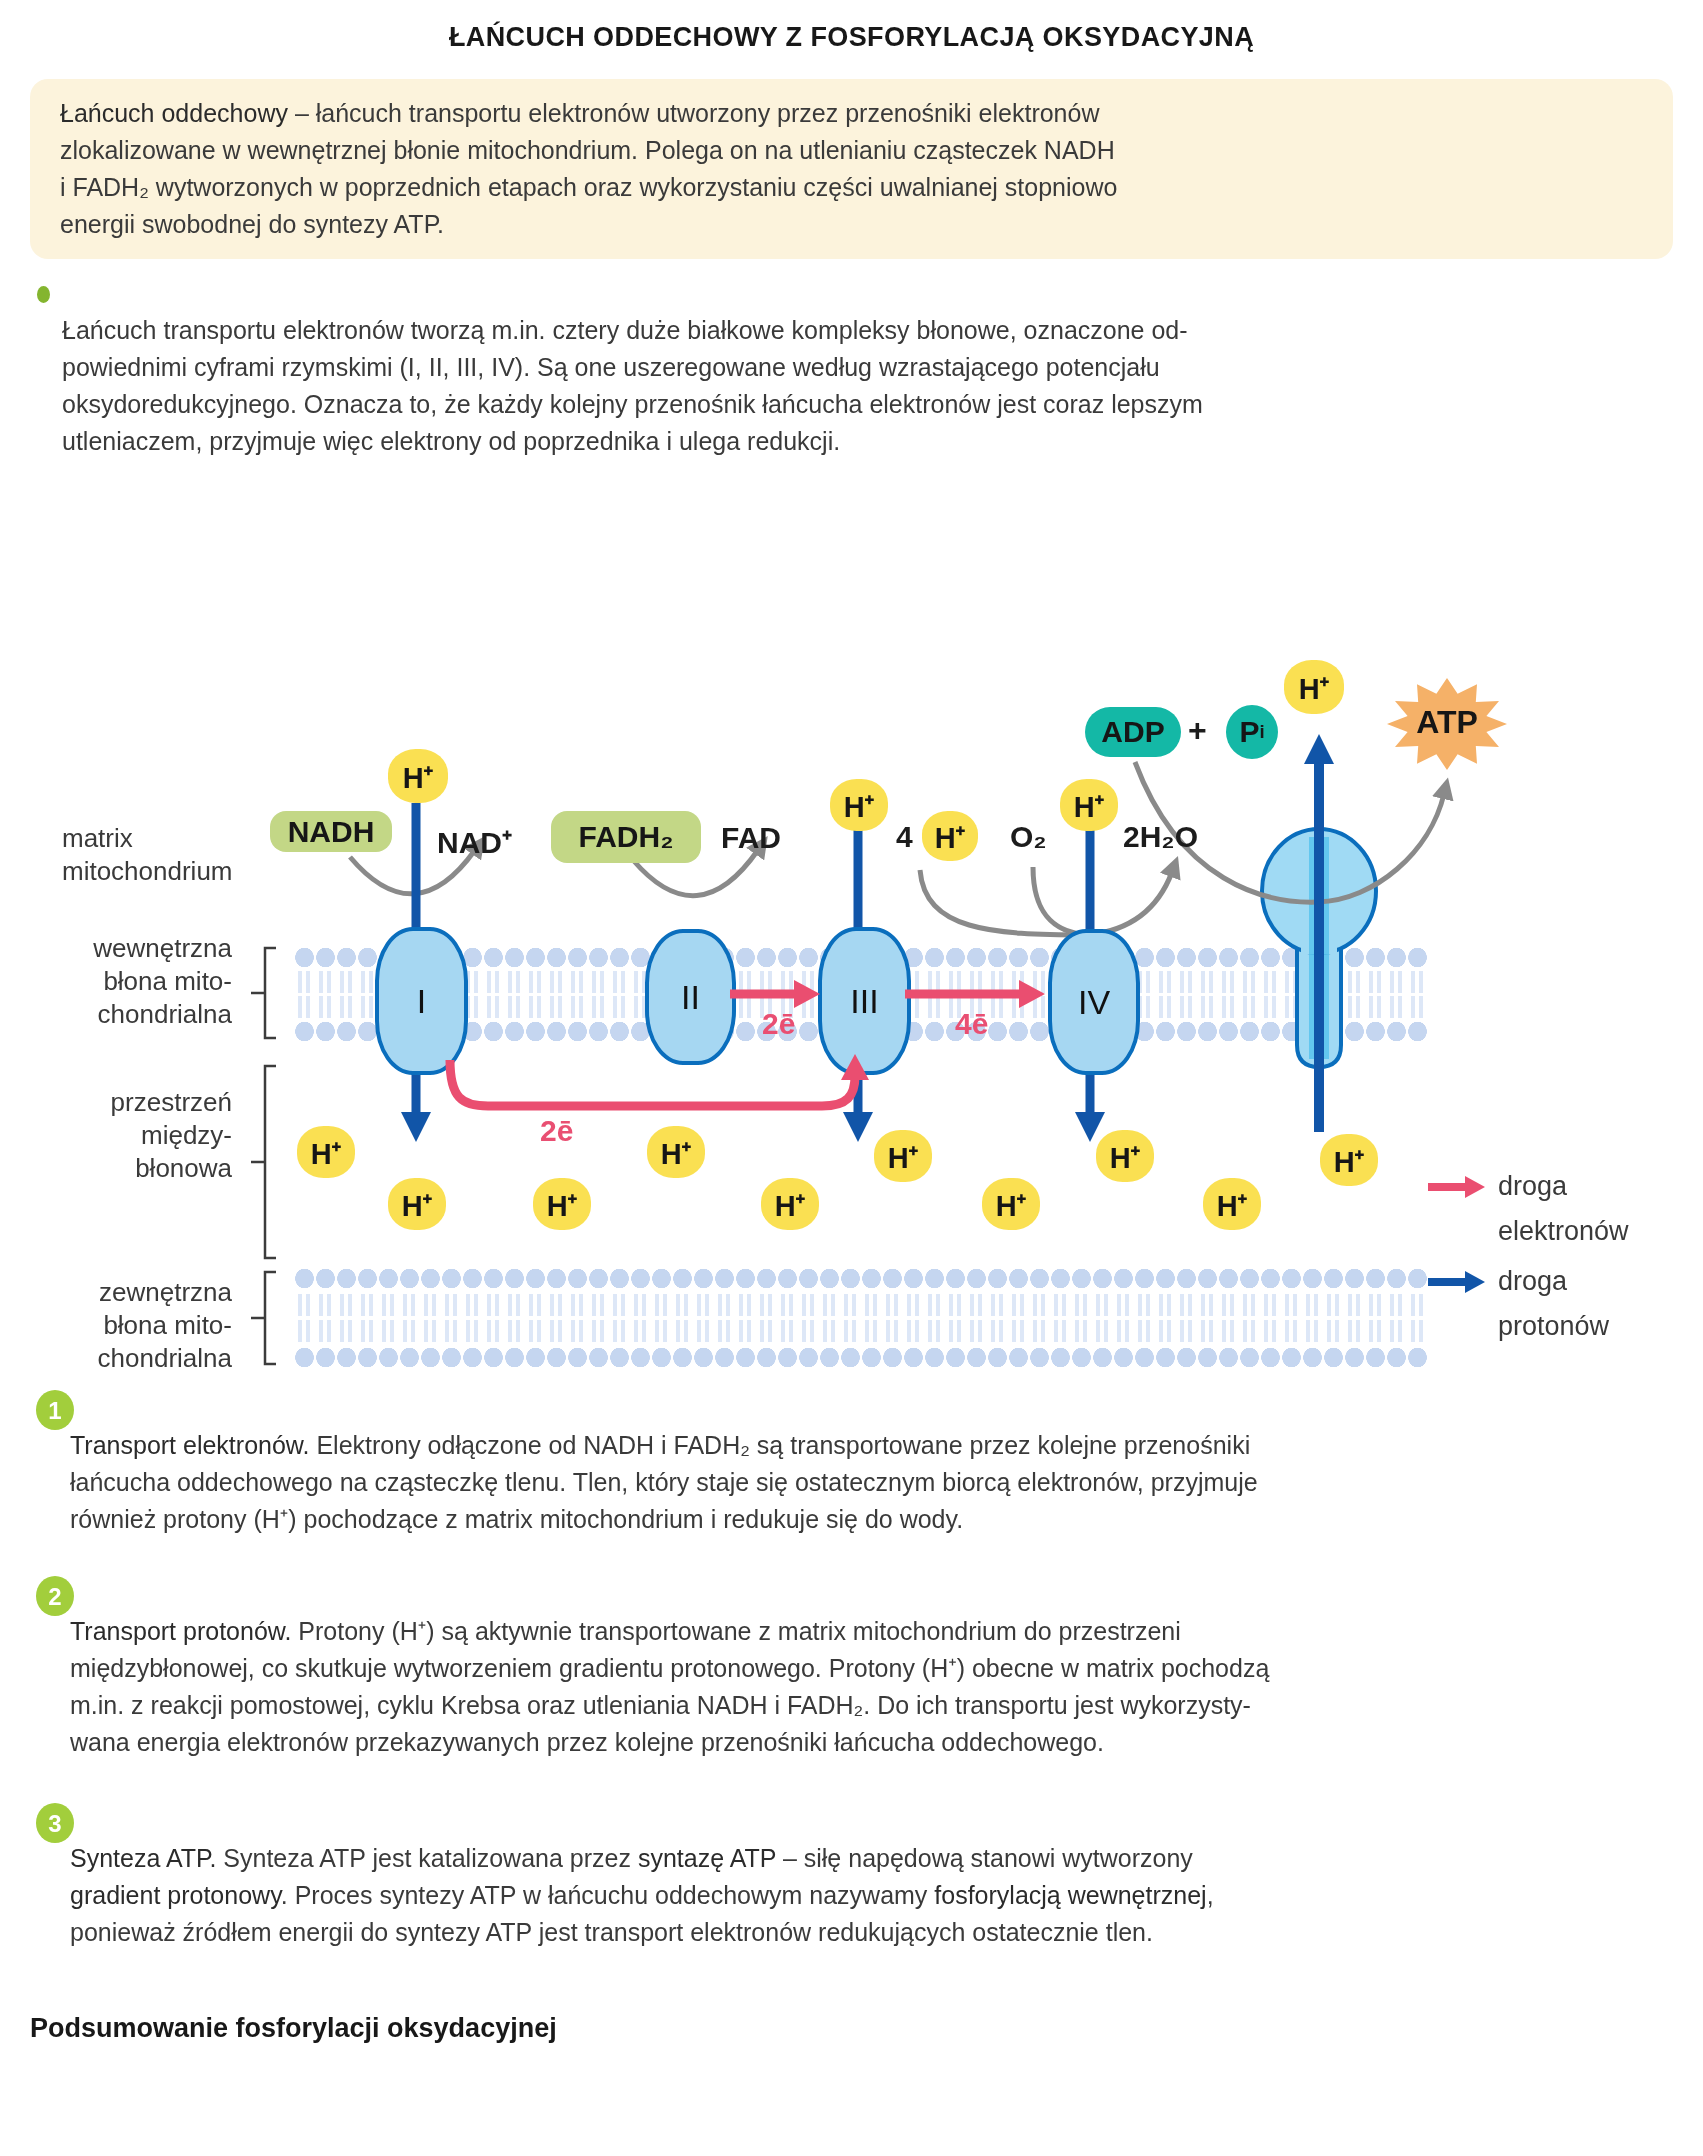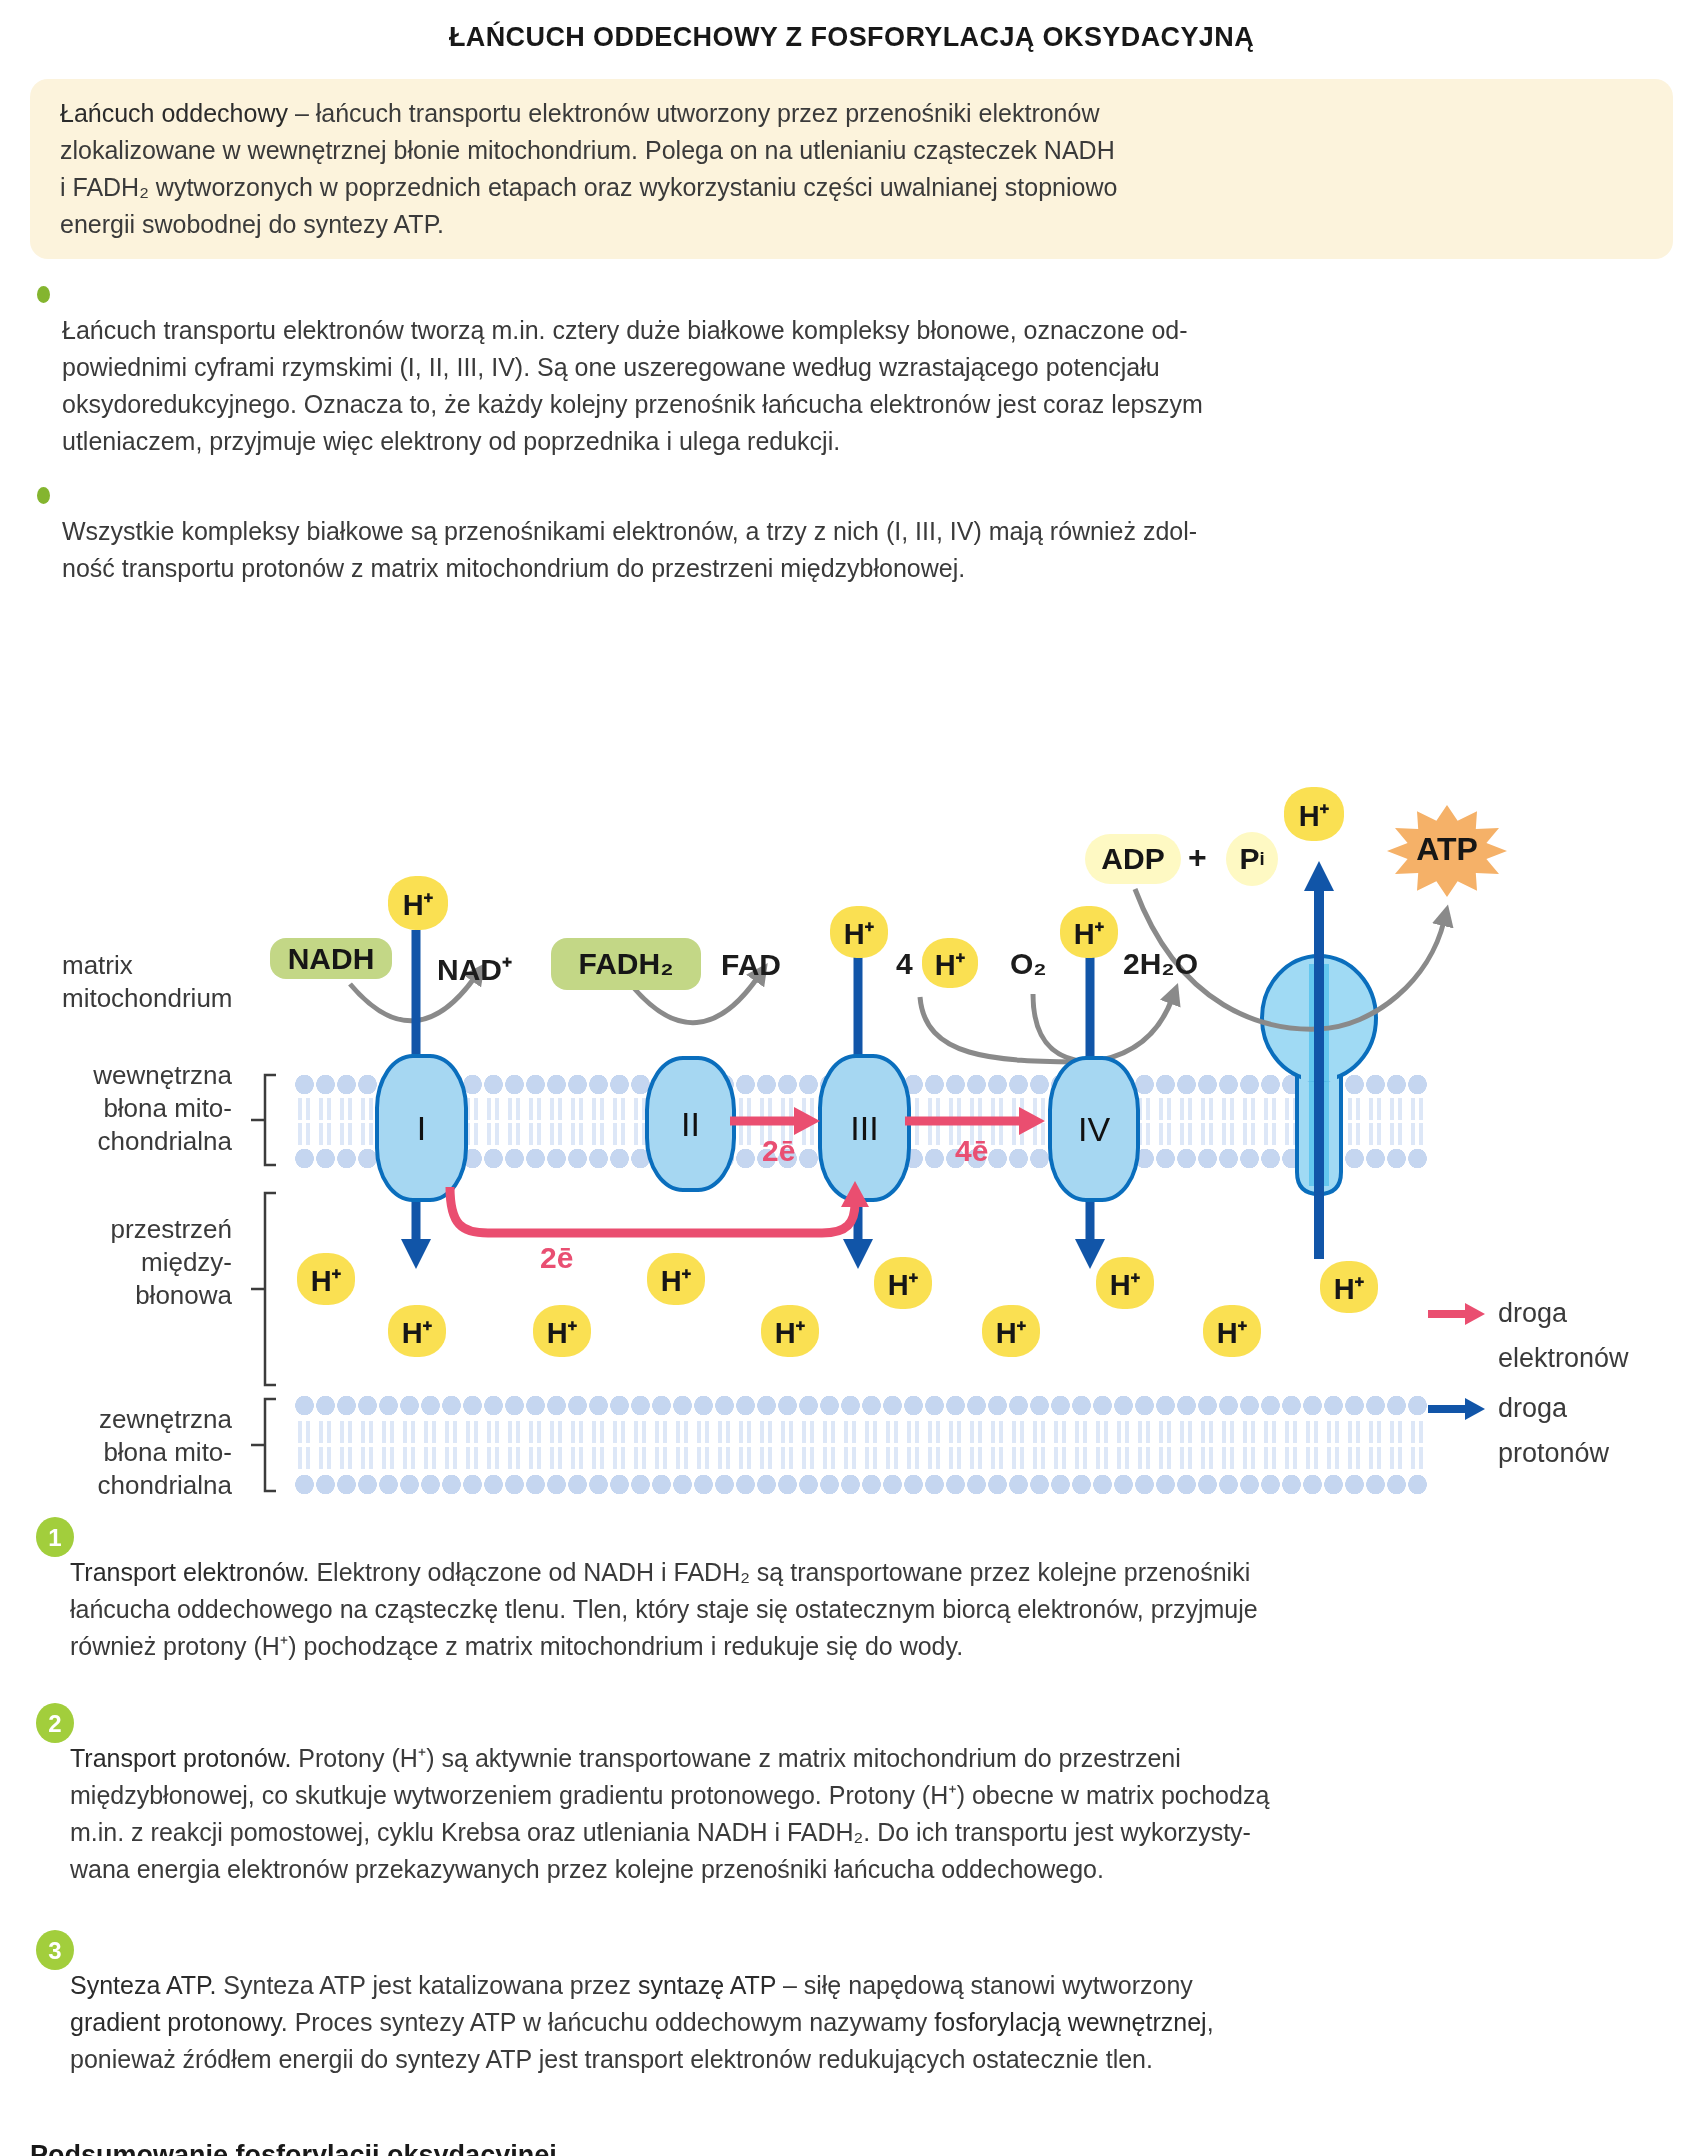--- a/index.html
+++ b/index.html
@@ -15,21 +15,21 @@
   .diagram{position:relative;height:912px;margin-top:2px;}
   .membrane{position:absolute;z-index:1;display:flex;flex-direction:column;justify-content:space-between;}
   .heads{height:21px;background-image:radial-gradient(9.5px 10px at 10.5px 10.5px,#c5d6f0 96%,transparent 100%);background-size:21px 21px;}
   .tails{height:22px;background-image:repeating-linear-gradient(90deg,transparent 0 4px,#dde7f7 4px 8px,transparent 8px 12px,#dde7f7 12px 16px,transparent 16px 21px);}
   svg.layer{position:absolute;left:0;top:0;}
   #svg-under{z-index:2;}
   .complex{position:absolute;z-index:3;background:#a6d7f2;border:4px solid #0a6ebd;border-radius:38px/54px;display:flex;align-items:center;justify-content:center;font-size:34px;color:#111;}
   #svg-over{z-index:4;}
   .hb{position:absolute;z-index:5;width:58px;height:52px;background:#fae052;border-radius:46%;display:flex;align-items:center;justify-content:center;font-size:29px;font-weight:700;color:#161616;}
   .gbadge{position:absolute;z-index:5;background:#c3d786;border-radius:16px;display:flex;align-items:center;justify-content:center;font-size:30px;font-weight:700;color:#161616;}
-  .obadge{position:absolute;z-index:5;background:#fef9c3;border-radius:25px;display:flex;align-items:center;justify-content:center;font-size:30px;font-weight:700;color:#161616;}
+  .obadge{position:absolute;z-index:5;background:#14b8a6;border-radius:25px;display:flex;align-items:center;justify-content:center;font-size:30px;font-weight:700;color:#161616;}
   .mlabel{position:absolute;z-index:5;font-size:30px;font-weight:700;color:#1c1c1c;}
   .rlabel{position:absolute;z-index:5;font-size:26px;line-height:33px;white-space:pre-line;color:#3a3a3a;text-align:right;width:180px;}
   .llabel{text-align:left;}
   .leglabel{position:absolute;z-index:5;font-size:27px;line-height:45px;white-space:pre-line;color:#3a3a3a;}
   .elabel{position:absolute;z-index:5;font-size:30px;font-weight:700;color:#e94f72;}
   .atp-text{position:absolute;z-index:6;width:120px;text-align:center;font-size:32px;font-weight:700;color:#161616;}
   
   .nitem{position:relative;padding-left:40px;font-size:25px;line-height:37px;white-space:pre-line;}
   .nitem .num{position:absolute;left:6px;top:0px;width:38px;height:40px;border-radius:50%;background:#a2ce3c;color:#fff;font-size:24px;font-weight:700;display:flex;align-items:center;justify-content:center;}
   .summary-h{font-size:27px;font-weight:700;color:#181818;margin-top:62px;}
@@ -45,24 +45,20 @@
 zlokalizowane w wewnętrznej błonie mitochondrium. Polega on na utlenianiu cząsteczek NADH
 i FADH₂ wytworzonych w poprzednich etapach oraz wykorzystaniu części uwalnianej stopniowo
 energii swobodnej do syntezy ATP.</span></div>
 
   <div class="bullet">
     <span class="dot"></span><span><span>Łańcuch transportu elektronów tworzą m.in. cztery duże białkowe kompleksy błonowe, oznaczone od-
 powiednimi cyframi rzymskimi (I, II, III, IV). Są one uszeregowane według wzrastającego potencjału
 oksydoredukcyjnego. Oznacza to, że każdy kolejny przenośnik łańcucha elektronów jest coraz lepszym
 utleniaczem, przyjmuje więc elektrony od poprzednika i ulega redukcji.</span></span>
   </div>
-  <div class="bullet">
-    <span class="dot"></span><span><span>Wszystkie kompleksy białkowe są przenośnikami elektronów, a trzy z nich (I, III, IV) mają również zdol-
-ność transportu protonów z matrix mitochondrium do przestrzeni międzybłonowej.</span></span>
-  </div>
 
   <div class="diagram">
 
     <div class="membrane" style="left:264px;top:485px;width:1135px;height:95px;">
       <div class="heads"></div>
       <div class="tails"></div>
       <div class="tails"></div>
       <div class="heads"></div>
     </div>
     <div class="membrane" style="left:264px;top:806px;width:1135px;height:100px;">

